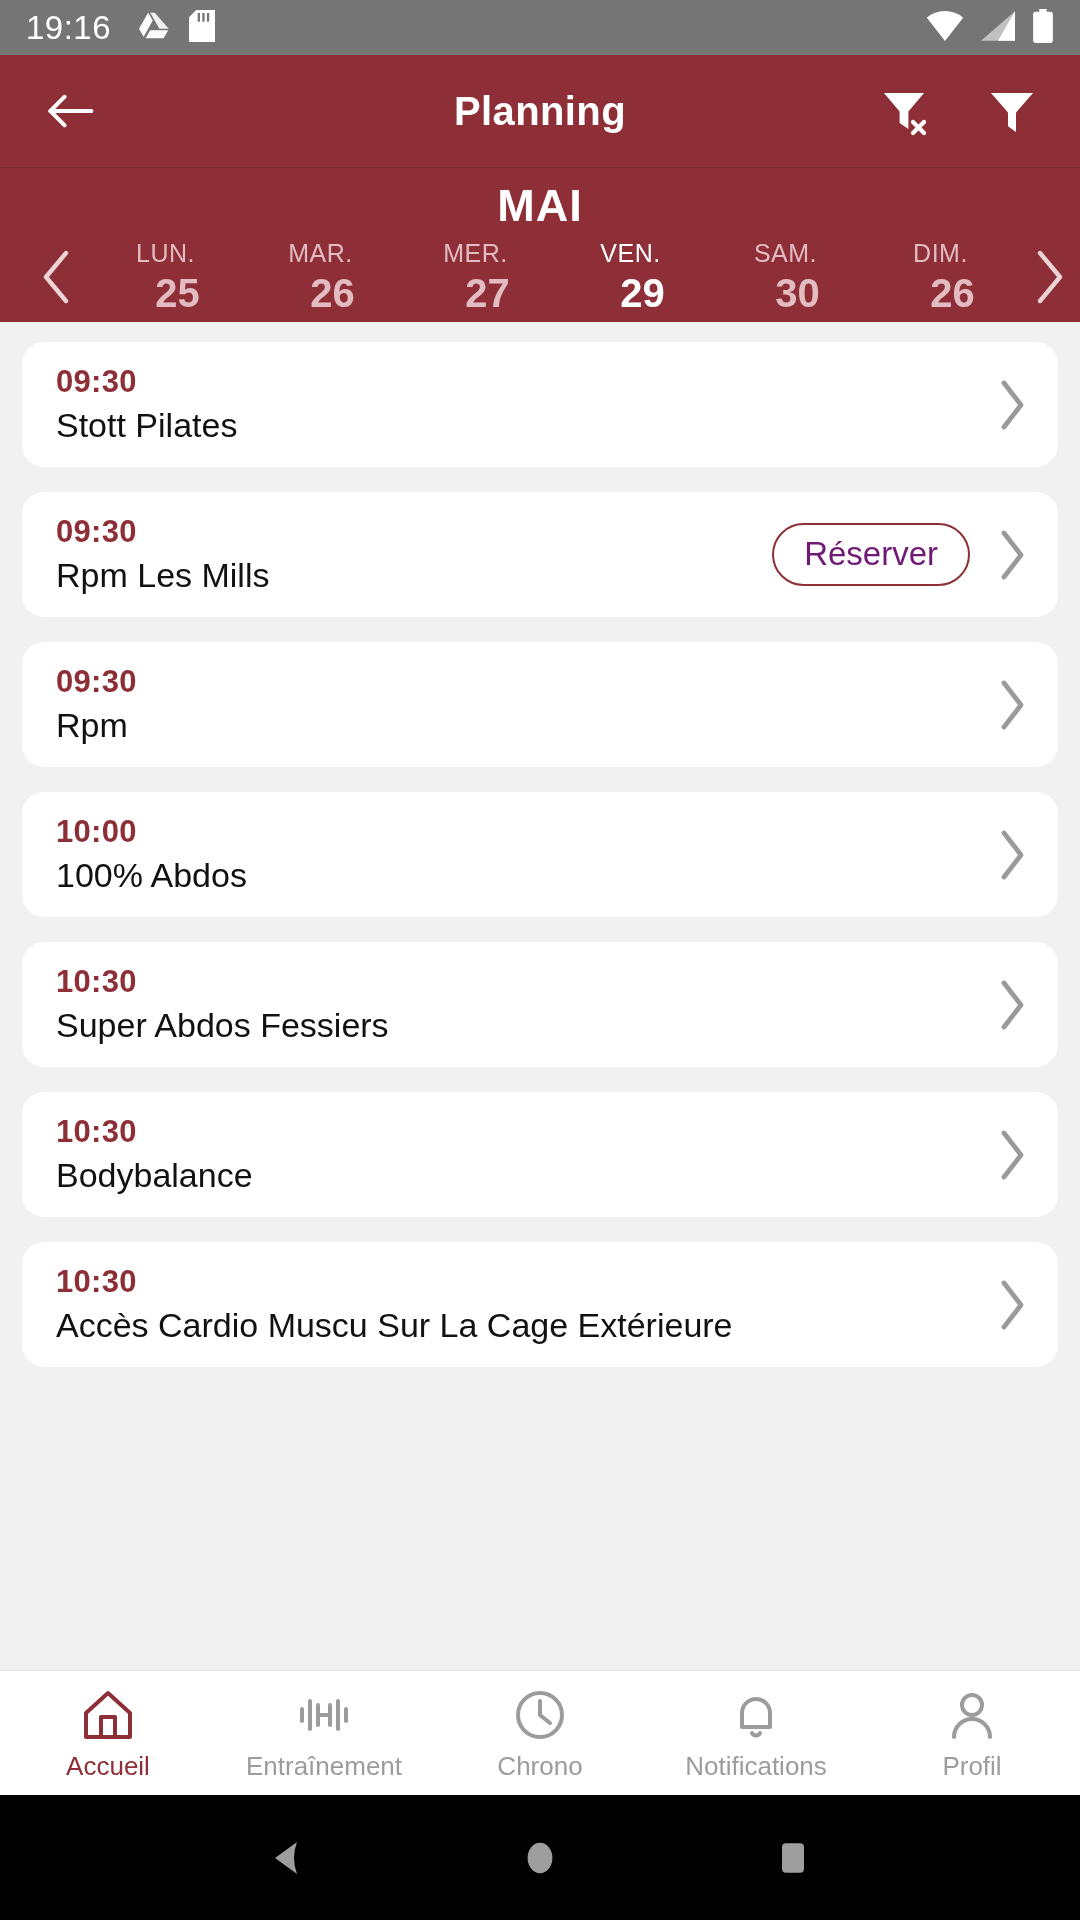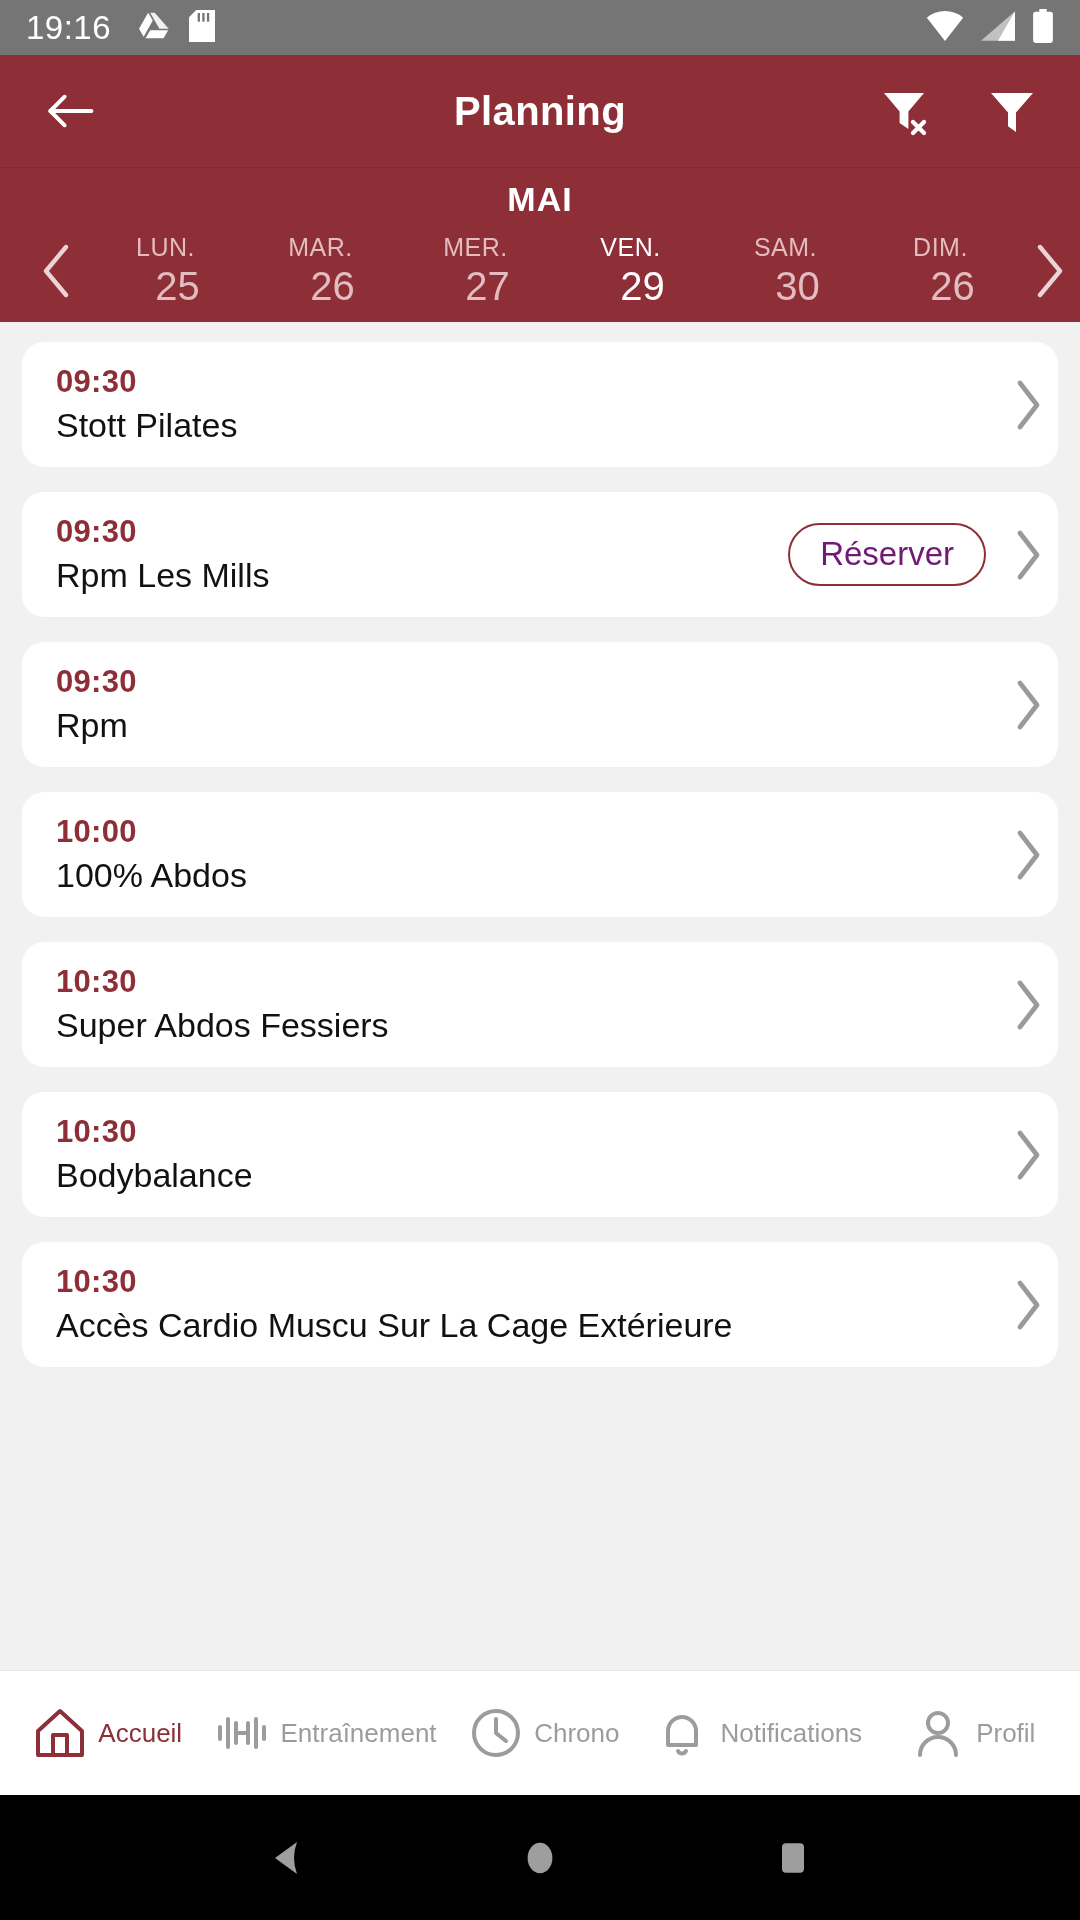--- a/index.html
+++ b/index.html
@@ -35,66 +35,66 @@
   .appbar-actions { margin-left:auto; display:flex; align-items:center; gap:52px; z-index:2; }
   .appbar-icon { width:56px; height:56px; display:flex; align-items:center; justify-content:center; }
 
   
   .calstrip {
     flex:0 0 155px; background:#8E2F38;
     border-top:1px solid #7b2932;
     display:flex; flex-direction:column; position:relative;
   }
   .cal-month {
-    text-align:center; color:#ffffff; font-size:34px; font-weight:bold;
+    text-align:center; color:#ffffff; font-size:45px; font-weight:bold;
     letter-spacing:1px; padding-top:12px;
   }
   .cal-days-wrap { flex:1; display:flex; align-items:center;padding-left:26px; }
   .cal-arrow {
     width:62px; display:flex; align-items:center; justify-content:center;
     color:#ecd3d5; flex:0 0 62px;
   }
   .cal-days { flex:1; display:flex; }
   .cal-day {
     flex:1; display:flex; flex-direction:column; align-items:center; justify-content:center;
     color:#e2bcc0;
   }
   .cal-day .dow { font-size:25px; letter-spacing:0.5px; line-height:1.25; }
-  .cal-day .num { font-size:40px; font-weight:normal; line-height:1.15;margin-left:24px; }
+  .cal-day .num { font-size:40px; font-weight:bold; line-height:1.15;margin-left:24px; }
   .cal-day.active { color:#ffffff; }
 
   
   .list {
     flex:1; overflow:hidden; position:relative;
     padding:20px 0 0 0; background:#F1F1F1;
   }
   .card {
     margin:0 22px 25px 22px; background:#fff; border-radius:22px;
-    height:125px; display:flex; align-items:center; padding:0 10px 0 34px;
+    height:125px; display:flex; align-items:center; padding:0 26px 0 34px;
     position:relative;
   }
   .card-texts { display:flex; flex-direction:column; justify-content:center; }
   .card-time { font-size:31px; font-weight:bold; color:#8E2F38; line-height:1.35; letter-spacing:0.3px; }
   .card-title { font-size:34px; color:#111; line-height:1.3; white-space:nowrap; }
   .card-spacer { flex:1; }
   .reserve-btn {
     border:2px solid #8E2F38; color:#701a75; background:#fff;
     border-radius:40px; font-size:33px; padding:12px 30px 14px 30px;
     font-family:"Liberation Sans", sans-serif; line-height:1;
     margin-right:22px; white-space:nowrap;
   }
   .card-chevron { width:40px; display:flex; align-items:center; justify-content:center; color:#9a9a9a; }
 
   
   .bottomnav {
     flex:0 0 125px; background:#fff; display:flex;
     border-top:1px solid #e6e6e6;
   }
   .nav-item {
-    flex:1; display:flex; flex-direction:row; align-items:center; justify-content:center;
+    flex:1; display:flex; flex-direction:column; align-items:center; justify-content:center;
     gap:10px; color:#9c9c9c;
   }
   .nav-item.active { color:#8E2F38; }
   .nav-label { font-size:26px; line-height:1; }
 
   
   .androidnav {
     flex:0 0 125px; background:#000; display:flex;
     align-items:center; justify-content:space-around; padding:0 160px;
   }

